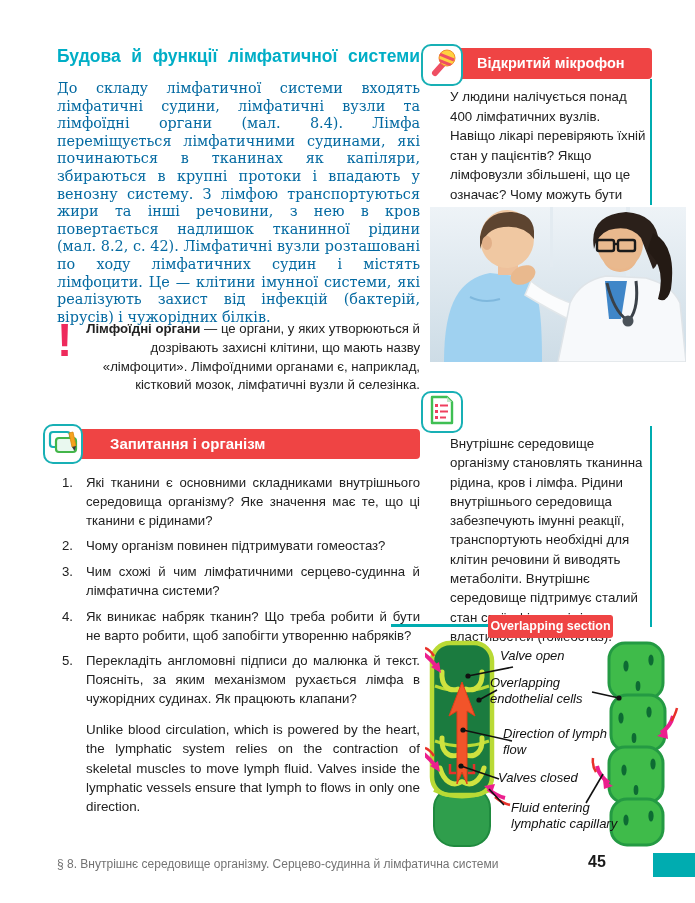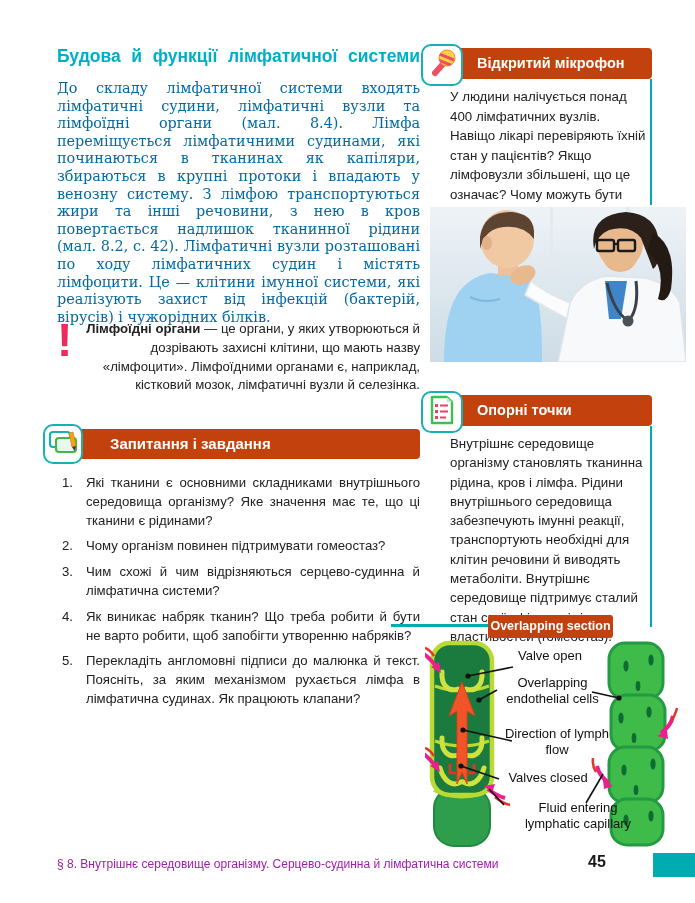--- a/index.html
+++ b/index.html
@@ -10,21 +10,21 @@
   
   .title{left:57px;top:46px;width:363px;font-size:17.5px;font-weight:bold;color:#00AEC6;
          text-align:justify;text-align-last:justify;}
   .intro{left:57px;top:80px;width:363px;font-family:"DejaVu Serif",serif;font-size:14.4px;
          line-height:17.6px;text-align:justify;color:#0369a1;}
   .note{left:57px;top:320px;width:363px;display:flex;}
   .note-mark{flex:none;width:24px;font-size:46px;line-height:40px;font-weight:900;color:#EE2A5C;}
   .note-text{flex:1;font-size:13.2px;line-height:18.8px;color:#222;padding-left:4px;text-align:right;}
   .note-text b{font-weight:bold;}
 
-  .banner{background:#c2410c;border-radius:4px;color:#fff;font-weight:bold;}
+  .banner{background:#ef4444;border-radius:4px;color:#fff;font-weight:bold;}
   .qa-banner{left:62px;top:429px;width:358px;height:30px;font-size:15px;line-height:30px;
              padding-left:48px;box-sizing:border-box;}
   .icon-box{background:#fff;border:2.4px solid #18B0B5;border-radius:10px;box-sizing:border-box;
             display:flex;align-items:center;justify-content:center;}
   .qa-icon-box{left:43px;top:424px;width:40px;height:40px;}
 
   .questions{left:57px;top:474px;width:363px;font-size:13.2px;line-height:18.8px;}
   .q{display:flex;margin-bottom:7px;}
   .qnum{flex:none;width:29px;padding-left:5px;box-sizing:border-box;}
   .qtext{flex:1;text-align:justify;}
@@ -44,47 +44,47 @@
   .points-banner{left:440px;top:395px;width:212px;height:31px;font-size:14.5px;line-height:31px;
                  padding-left:37px;box-sizing:border-box;}
   .points-icon-box{left:421px;top:391px;width:42px;height:42px;}
   .points-text{left:450px;top:434px;width:202px;font-size:13.3px;line-height:19.3px;}
 
   .connector{left:391px;top:624px;width:97px;height:3px;background:#00ACB0;}
   .ls-banner{left:488px;top:615px;width:125px;height:23px;font-size:12.5px;line-height:23px;
              text-align:center;border-radius:3px;}
 
   .diagram-svg{left:425px;top:638px;width:270px;height:215px;}
-  .dlabel{font-size:13px;line-height:15.5px;color:#111;text-align:center;}
+  .dlabel{font-size:13px;line-height:15.5px;color:#111;font-style:italic;}
   .dl1{left:500px;top:648px;width:100px;}
   .dl2{left:490px;top:675px;width:125px;}
   .dl3{left:503px;top:726px;width:108px;}
   .dl4{left:498px;top:770px;width:100px;}
-  .dl5{left:512px;top:800px;width:132px;}
+  .dl5{left:490px;top:800px;width:132px;padding-left:21px;}
 
   
-  .footer-text{left:57px;top:857px;font-size:12px;color:#a21caf;}
+  .footer-text{left:57px;top:857px;font-size:12px;color:#737373;}
   .footer-num{left:588px;top:853px;font-size:16px;font-weight:bold;color:#1a1a1a;}
   .footer-tab{left:653px;top:853px;width:42px;height:24px;background:#00ACB0;}
 </style>
 </head>
 <body>
 
 <div class="page">
 
   <div class="abs title">Будова й функції лімфатичної системи</div>
 
   <div class="abs intro">До складу лімфатичної системи входять лімфатичні судини, лімфатичні вузли та лімфоїдні органи (мал. 8.4). Лімфа переміщується лімфатичними судинами, які починаються в тканинах як капіляри, збираються в крупні протоки і впадають у венозну систему. З лімфою транспортуються жири та інші речовини, з нею в кров повертається надлишок тканинної рідини (мал. 8.2, с. 42). Лімфатичні вузли розташовані по ходу лімфатичних судин і містять лімфоцити. Це — клітини імунної системи, які реалізують захист від інфекцій (бактерій, вірусів) і чужорідних білків.</div>
 
   <div class="abs note">
     <div class="note-mark">!</div>
     <div class="note-text"><b>Лімфоїдні органи</b><span> — це органи, у яких утворюються й дозрівають захисні клітини, що мають назву «лімфоцити». Лімфоїдними органами є, наприклад, кістковий мозок, лімфатичні вузли й селезінка.</span></div>
   </div>
 
-  <div class="abs banner qa-banner">Запитання і завдання</div>
+  <div class="abs banner qa-banner">Запитання і організм</div>
   <div class="abs icon-box qa-icon-box">
     <span>
       <svg width="30" height="30" viewBox="0 0 30 30">
         <rect x="2" y="5" width="20" height="15" rx="3" fill="#ffffff" stroke="#18B0B5" stroke-width="2.2"></rect>
         <rect x="8" y="11" width="20" height="14" rx="3" fill="#e9f8ef" stroke="#43B649" stroke-width="2.2"></rect>
         <path d="M21,6 L25,5 L28,19 L24,20 Z" fill="#F6A21D" stroke="#d8860c" stroke-width="0.8"></path>
         <polygon points="24,20 28,19 26.5,24" fill="#3a3a3a"></polygon>
       </svg>
     </span>
   </div>
@@ -93,30 +93,31 @@
     <div class="q">
       <div class="qnum">1.</div>
       <div class="qtext">Які тканини є основними складниками внутрішнього середовища організму? Яке значення має те, що ці тканини є рідинами?</div>
     </div>
     <div class="q">
       <div class="qnum">2.</div>
       <div class="qtext">Чому організм повинен підтримувати гомеостаз?</div>
     </div>
     <div class="q">
       <div class="qnum">3.</div>
-      <div class="qtext">Чим схожі й чим відрізняються серцево-судинна й лімфатична системи?</div>
+      <div class="qtext">Чим схожі й чим лімфатичними серцево-судинна й лімфатична системи?</div>
     </div>
     <div class="q">
       <div class="qnum">4.</div>
       <div class="qtext">Як виникає набряк тканин? Що треба робити й бути не варто робити, щоб запобігти утворенню набряків?</div>
     </div>
     <div class="q">
       <div class="qnum">5.</div>
-      <div class="qtext">Перекладіть англомовні підписи до малюнка й текст. Поясніть, за яким механізмом рухається лімфа в лімфатична судинах. Як працюють клапани?</div>
-    </div>
+      <div class="qtext">Перекладіть англомовні підписи до малюнка й текст. Поясніть, за яким механізмом рухається лімфа в чужорідних судинах. Як працюють клапани?</div>
+    </div>
+    <div class="english">Unlike blood circulation, which is powered by the heart, the lymphatic system relies on the contraction of skeletal muscles to move lymph fluid. Valves inside the lymphatic vessels ensure that lymph to flows in only one direction.</div>
   </div>
 
   <div class="abs banner mic-banner">Відкритий мікрофон</div>
   <div class="abs icon-box mic-icon-box">
     <span>
       <svg width="32" height="32" viewBox="0 0 32 32">
         <defs>
             <clipPath id="micHead">
               <circle cx="21" cy="11" r="8"></circle>
             </clipPath>
@@ -163,21 +164,20 @@
       <path d="M223,26 Q247,38 241,82 Q237,97 228,92 Q237,60 217,44 Z" fill="#241A14"></path>
       <rect x="167" y="33" width="17" height="11" rx="2" fill="none" stroke="#1a1a1a" stroke-width="2.4"></rect>
       <rect x="188" y="33" width="17" height="11" rx="2" fill="none" stroke="#1a1a1a" stroke-width="2.4"></rect>
       <line x1="184" y1="37" x2="188" y2="37" stroke="#1a1a1a" stroke-width="2.4"></line>
       <path d="M177,76 Q184,104 196,112" stroke="#3A4148" stroke-width="3" fill="none"></path>
       <path d="M206,74 Q209,100 200,112" stroke="#3A4148" stroke-width="3" fill="none"></path>
       <circle cx="198" cy="114" r="5.5" fill="#4A5258"></circle>
     </svg>
   </div>
 
-  <div class="abs banner points-banner">Опорні точки</div>
   <div class="abs icon-box points-icon-box">
     <span>
       <svg width="32" height="32" viewBox="0 0 32 32">
         <path d="M6,3 L21,3 L26,8 L26,29 L6,29 Z" fill="#ffffff" stroke="#3FBF53" stroke-width="2.4" stroke-linejoin="round"></path>
         <polygon points="21,3 26,8 21,8" fill="#BFE8C6"></polygon>
         <rect x="9" y="10" width="3" height="3" fill="#EF3F5E"></rect>
         <rect x="9" y="16" width="3" height="3" fill="#EF3F5E"></rect>
         <rect x="9" y="22" width="3" height="3" fill="#EF3F5E"></rect>
         <line x1="14" y1="11.5" x2="22" y2="11.5" stroke="#EF3F5E" stroke-width="2"></line>
         <line x1="14" y1="17.5" x2="22" y2="17.5" stroke="#EF3F5E" stroke-width="2"></line>

